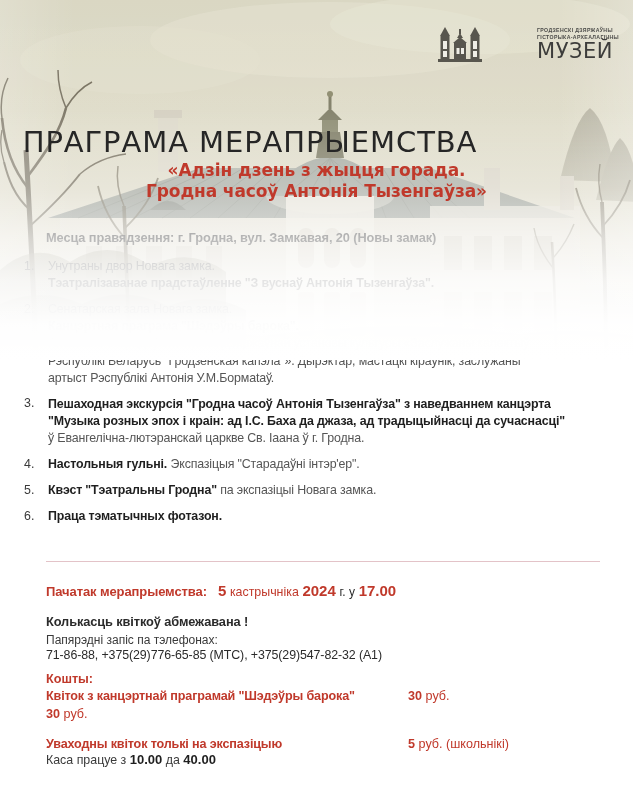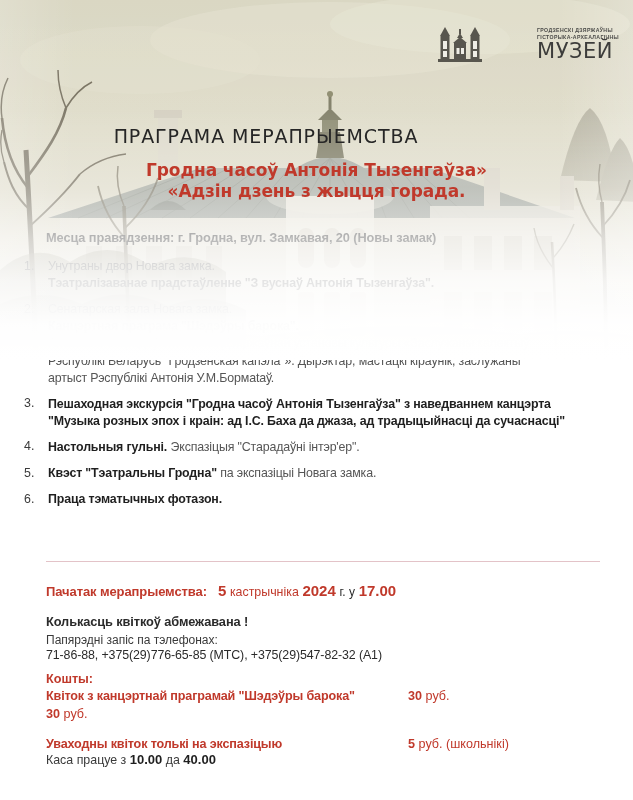--- a/index.html
+++ b/index.html
@@ -123,26 +123,25 @@
 
   
   .main-title {
     position: absolute;
     top: 125px;
     left: 0;
     width: 500px;
     text-align: center;
     z-index: 6;
     font-family: "DejaVu Sans", sans-serif;
-    font-size: 19px;
+    font-size: 29px;
     font-weight: 400;
     letter-spacing: 0.9px;
     color: #262626;
     white-space: nowrap;
-    margin-left: 16px;
   }
 
   .sub-title {
     position: absolute;
     top: 160px;
     left: 0;
     width: 633px;
     text-align: center;
     z-index: 6;
     font-family: "DejaVu Sans", sans-serif;
@@ -488,22 +487,22 @@
     <div class="logo-text">
       <div class="logo-small">ГРОДЗЕНСКІ ДЗЯРЖАЎНЫ</div>
       <div class="logo-small">ГІСТОРЫКА-АРХЕАЛАГІЧНЫ</div>
       <div class="logo-word">МУЗЕЙ</div>
     </div>
   </div>
 
   <div class="main-title">ПРАГРАМА МЕРАПРЫЕМСТВА</div>
 
   <div class="sub-title">
+    <span>«Адзін дзень з жыцця горада.</span>
     <span>Гродна часоў Антонія Тызенгаўза»</span>
-    <span>«Адзін дзень з жыцця горада.</span>
   </div>
 
   <div class="venue">Месца правядзення: г. Гродна, вул. Замкавая, 20 (Новы замак)</div>
 
   <ol class="prog-list" id="prog-list">
       <li class="prog-item">
         <div class="prog-num">1.</div>
         <div class="prog-body">
           <span class="ln d">Унутраны двор Новага замка.</span>
           <span class="ln b">Тэатралізаванае прадстаўленне "З вуснаў Антонія Тызенгаўза".</span>
@@ -517,20 +516,21 @@
           <span class="ln n">Ансамбль старадаўняй музыкі Дзяржаўнай установы культуры «Заслужаны калектыў</span>
           <span class="ln n">Рэспублікі Беларусь "Гродзенская капэла"». Дырэктар, мастацкі кіраўнік, заслужаны</span>
           <span class="ln n">артыст Рэспублікі Антонія У.М.Бормataў.</span>
         </div>
       </li>
       <li class="prog-item">
         <div class="prog-num">3.</div>
         <div class="prog-body">
           <span class="ln b">Пешаходная экскурсія "Гродна часоў Антонія Тызенгаўза" з наведваннем  канцэрта</span>
           <span class="ln b">"Музыка розных эпох і краін: ад І.С. Баха да джаза, ад традыцыйнасці да сучаснасці"</span>
+          <span class="ln n">ў Евангелічна-лютэранскай царкве Св. Іаана ў г. Гродна.</span>
         </div>
       </li>
       <li class="prog-item">
         <div class="prog-num">4.</div>
         <div class="prog-body">
           <span class="ln"><span class="b">Настольныя гульні.</span><span class="n"> Экспазіцыя "Старадаўні інтэр'ер".</span></span>
         </div>
       </li>
       <li class="prog-item">
         <div class="prog-num">5.</div>

